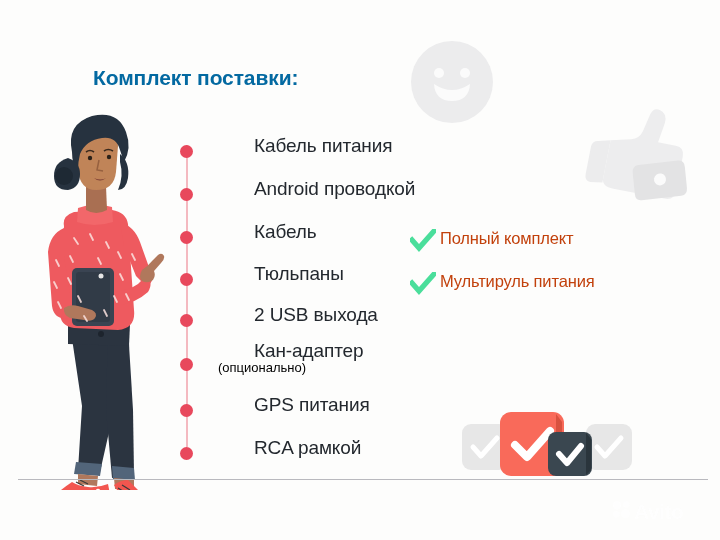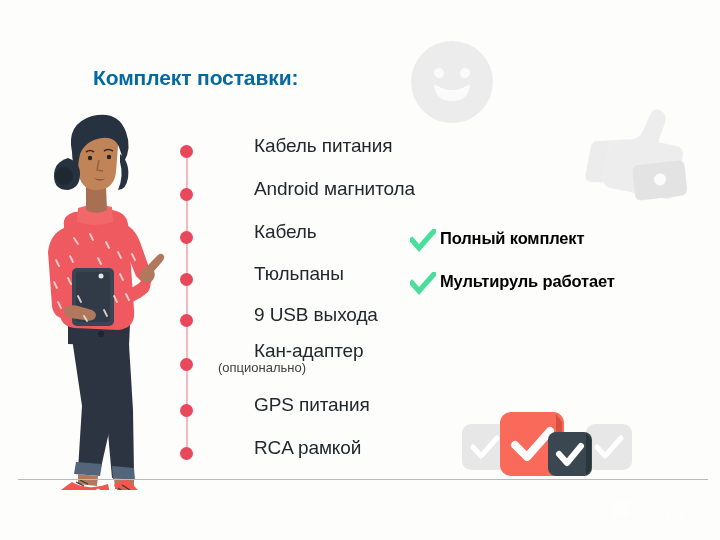--- a/index.html
+++ b/index.html
@@ -42,30 +42,30 @@
     border-radius:50%; background:#e8485c;
   }
   .item-label {
     position:absolute; left:36px; top:-10px;
     font-size:19px; color:#23282e; white-space:nowrap;
     letter-spacing:-0.1px;
     margin-left:48px;
   }
   .item-sub {
     position:absolute; left:48px; top:10px;
-    font-size:13px; color:#404040; white-space:nowrap;
+    font-size:13px; color:#000000; white-space:nowrap;
   }
 
   
   #benefits { position:absolute; left:410px; top:228px; width:300px; }
   .benefit { position:relative; display:flex; align-items:flex-start; margin-bottom:14px; }
   .benefit-check { flex:0 0 auto; width:30px; margin-top:1px; }
   .benefit-text {
-    font-size:16.5px; color:#000000; line-height:21px;
-    font-weight:bold; letter-spacing:-0.15px;
+    font-size:16.5px; color:#c2410c; line-height:21px;
+    font-weight:normal; letter-spacing:-0.15px;
   }
 
   
   #checkbox-cards { position:absolute; left:462px; top:410px; width:170px; height:75px; }
   .chk { position:absolute; border-radius:9px; display:block; }
   .chk svg { display:block; }
 
   
   #avito-watermark {
     position:absolute; left:612px; top:500px;
@@ -188,33 +188,33 @@
 
 <div id="delivery-list">
   <div id="timeline-axis"></div>
 
   <div class="list-item" style="top:25px">
     <span class="bullet"></span>
     <span class="item-label">Кабель питания</span>
   </div>
   <div class="list-item" style="top:68px">
     <span class="bullet"></span>
-    <span class="item-label">Android магнитола</span>
+    <span class="item-label">Android проводкой</span>
   </div>
   <div class="list-item" style="top:111px">
     <span class="bullet"></span>
     <span class="item-label">Кабель</span>
   </div>
   <div class="list-item" style="top:153px">
     <span class="bullet"></span>
     <span class="item-label">Тюльпаны</span>
   </div>
   <div class="list-item" style="top:194px">
     <span class="bullet"></span>
-    <span class="item-label">9 USB выхода</span>
+    <span class="item-label">2 USB выхода</span>
   </div>
   <div class="list-item" style="top:238px">
     <span class="bullet"></span>
     <span class="item-label" style="top:-18px">Кан-адаптер</span>
     <span class="item-sub" style="top:2px">(опционально)</span>
   </div>
   <div class="list-item" style="top:284px">
     <span class="bullet"></span>
     <span class="item-label">GPS питания</span>
   </div>
@@ -237,21 +237,21 @@
     </span>
   </div>
 
   <div class="benefit" style="margin-top:6px">
     <span class="benefit-check">
       <svg width="26" height="24" viewBox="0 0 26 24">
         <path d="M2 11 L9 19 L24 2" stroke="#4ade9b" stroke-width="5.2" fill="none" stroke-linecap="square"></path>
       </svg>
     </span>
     <span class="benefit-text">
-      <span>Мультируль работает</span><br>
+      <span>Мультируль питания</span><br>
       <br>
     </span>
   </div>
 
 </div>
 
 <div id="checkbox-cards">
 
   <div class="chk" style="left:0px; top:14px; width:46px; height:46px; background:#e7e7e7;">
     <svg width="46" height="46" viewBox="0 0 46 46">

